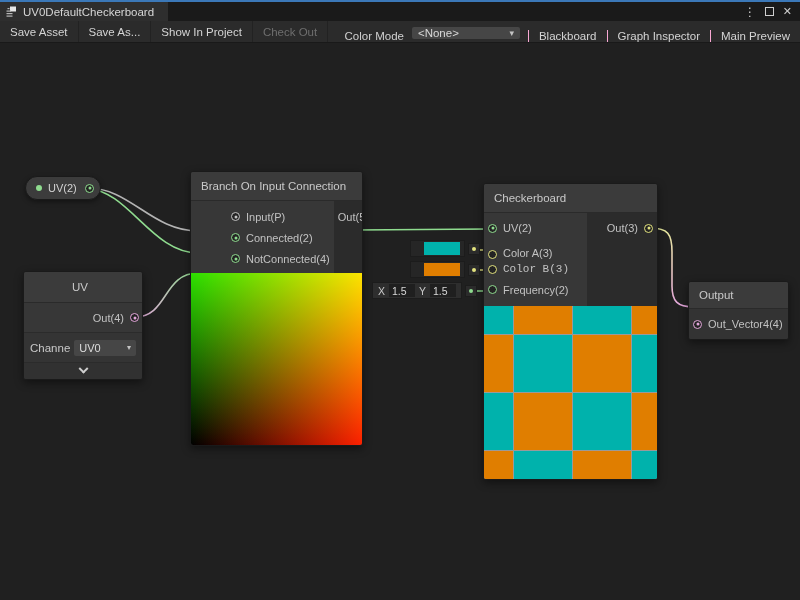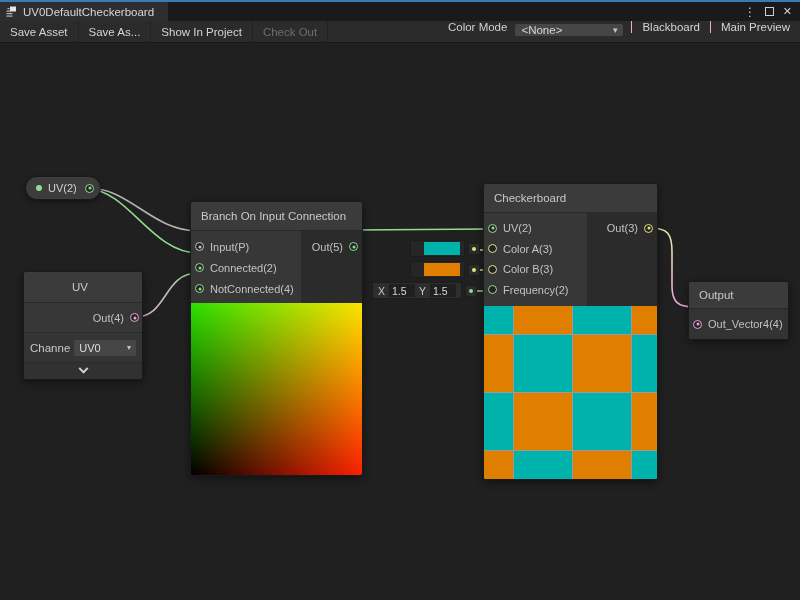--- a/index.html
+++ b/index.html
@@ -16,21 +16,21 @@
   .tabbar { position:absolute; left:0; top:2px; width:800px; height:19px; background:#1a1a1a; display:flex; align-items:stretch; z-index:5; }
   .tab { display:flex; align-items:center; gap:5px; background:#2e2e2e; padding:0 14px 0 6px; margin-left:0; color:#d6d6d6; font-size:11.5px; }
   .tab svg { display:block; }
   .win-controls { margin-left:auto; display:flex; align-items:center; gap:9px; padding-right:8px; color:#cfcfcf; }
   .win-controls .kebab { font-size:12px; line-height:1; cursor:default; }
   .win-box { width:9px; height:9px; border:1.5px solid #cfcfcf; display:inline-block; }
   .win-close { font-size:11px; line-height:1; }
   .toolbar { position:absolute; left:0; top:21px; width:800px; height:22px; background:#2b2b2b; border-bottom:1px solid #191919; display:flex; align-items:stretch; z-index:5; }
   .tbtn { display:flex; align-items:center; padding:0 10px; color:#d4d4d4; border-right:1px solid #222222; cursor:default; white-space:nowrap; }
   .tbtn.disabled { color:#6e6e6e; }
-  .tb-right { margin-left:auto; display:flex; align-items:flex-start; }
+  .tb-right { margin-left:auto; display:flex; align-items:flex-end; }
   .tb-label { display:flex; align-items:center; padding:0 8px; color:#d0d0d0; }
   .tb-dd { display:flex; align-items:center; justify-content:space-between; width:108px; background:#464646; border-radius:2px; margin:3px 8px 3px 0; padding:0 6px; color:#d8d8d8; }
   .tb-dd .arr { font-size:9px; color:#c4c4c4; }
   .tb-right .tbtn { border-left:1px solid #f9a8d4; border-right:none; }
   
   .graph-bg { position:absolute; left:0; top:43px; width:800px; height:557px; background:#202020; z-index:0; }
   svg.edges { position:absolute; left:0; top:0; width:800px; height:600px; z-index:1; pointer-events:none; }
   .node { position:absolute; z-index:2; background:#373737; border:1px solid #1a1a1a; border-radius:3px; box-shadow:0 3px 8px rgba(0,0,0,.45); overflow:hidden; }
   .node-title { background:#3b3b3b; color:#c9c9c9; font-size:11.5px; display:flex; align-items:center; padding:0 10px; border-bottom:1px solid #2a2a2a; }
   .node-body { display:flex; align-items:stretch; }
@@ -102,20 +102,21 @@
   <div class="tbtn">Save As...</div>
   <div class="tbtn">Show In Project</div>
   <div class="tbtn disabled">Check Out</div>
   <div class="tb-right">
     <div class="tb-label">Color Mode</div>
     <div class="tb-dd">
       <span>&lt;None&gt;</span>
       <span class="arr">▾</span>
     </div>
     <div class="tbtn">Blackboard</div>
+    <div class="tbtn">Graph Inspector</div>
     <div class="tbtn">Main Preview</div>
   </div>
 </div>
 
 <div class="graph-bg"></div>
 
 <svg class="edges" viewBox="0 0 800 600">
   <defs>
     <linearGradient id="pink-green" gradientUnits="userSpaceOnUse" x1="135" y1="317" x2="197" y2="273">
       <stop offset="0" stop-color="#E3A6DA"></stop>
@@ -157,23 +158,23 @@
     <div class="dd-small">
       <span>UV0</span>
       <span class="arr">▾</span>
     </div>
   </div>
   <div class="uv-collapse">
     <span class="chev"></span>
   </div>
 </div>
 
-<div class="node" style="left:190px; top:201px; width:173px;">
+<div class="node" style="left:190px; top:171px; width:173px;">
   <div class="node-title" style="height:29px;">Branch On Input Connection</div>
-  <div class="node-body" style="height:72px;">
+  <div class="node-body" style="height:72px;padding-left:36px;">
     <div class="col-in" style="width:110px;">
       <div class="port-row" style="height:21px;">
         <span class="port p-gray">
             <span class="dot"></span>
           </span>
         <span>Input(P)</span>
       </div>
       <div class="port-row" style="height:21px;">
         <span class="port p-green">
             <span class="dot"></span>
@@ -202,25 +203,25 @@
 <div class="node" style="left:483px; top:183px; width:175px;">
   <div class="node-title" style="height:29px;">Checkerboard</div>
   <div class="node-body" style="height:93px;">
     <div class="col-in" style="width:103px;">
       <div class="port-row" style="height:20.5px;">
         <span class="port p-green">
             <span class="dot"></span>
           </span>
         <span>UV(2)</span>
       </div>
-      <div class="port-row" style="height:20.5px;">
+      <div class="port-row" style="height:20.5px;align-items:flex-end;">
         <span class="port p-yellow"></span>
         <span>Color A(3)</span>
       </div>
-      <div class="port-row" style="height:20.5px;">
+      <div class="port-row" style="height:20.5px;font-family:Liberation Mono, monospace;">
         <span class="port p-yellow"></span>
         <span>Color B(3)</span>
       </div>
       <div class="port-row" style="height:20.5px;">
         <span class="port p-green"></span>
         <span>Frequency(2)</span>
       </div>
     </div>
     <div class="col-out">
       <div class="port-row right" style="height:20.5px;">

